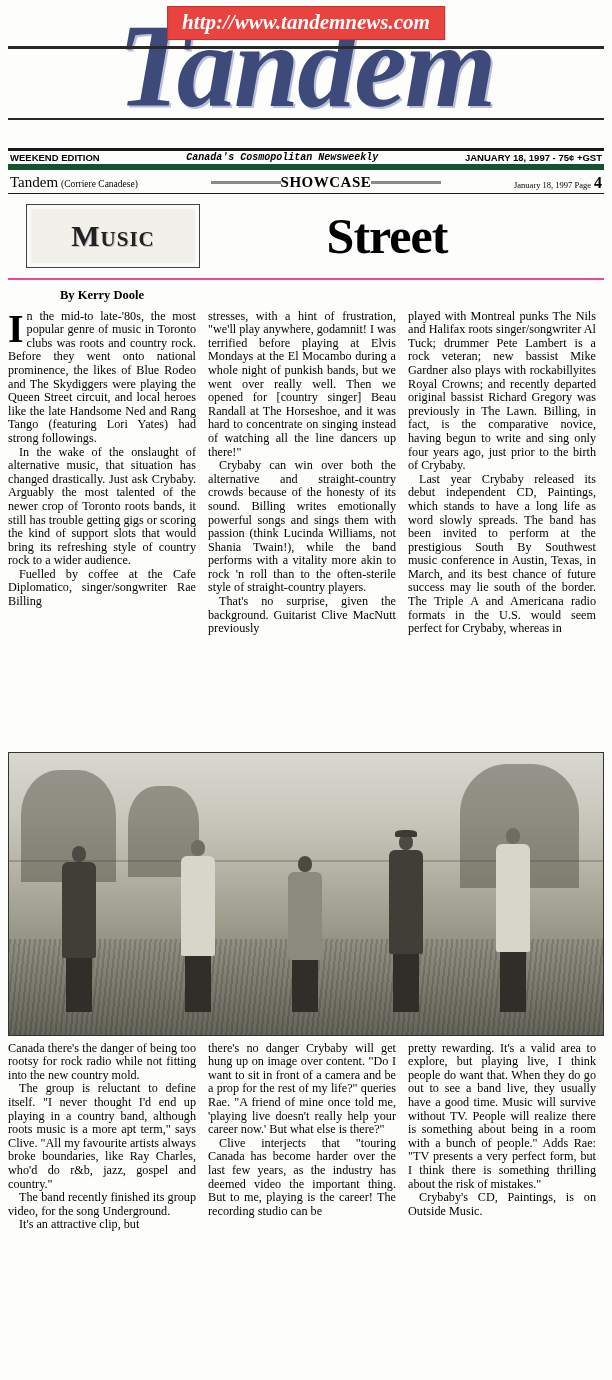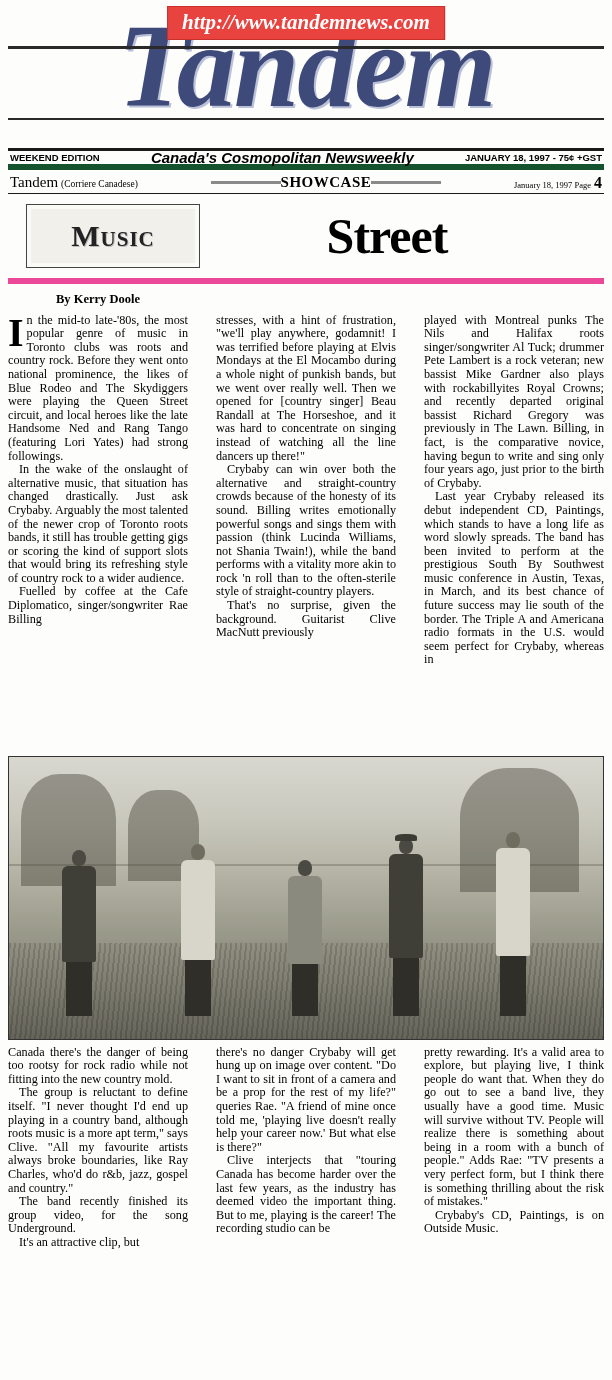--- a/index.html
+++ b/index.html
@@ -90,24 +90,24 @@
     font-size: 10px;
     font-weight: bold;
     padding: 1px 2px;
     box-sizing: border-box;
   }
   .infobar .edition {
     font-size: 9.5px;
     letter-spacing: 0px;
   }
   .infobar .slogan {
-    font-family: Liberation Sans, sans-serif;
+    font-family: Liberation Mono, monospace;
     font-style: italic;
     font-weight: bold;
-    font-size: 15px;
+    font-size: 10px;
   }
   .infobar .issue {
     font-size: 9.5px;
   }
 
   
   .sectionbar {
     display: flex;
     align-items: center;
     justify-content: space-between;
@@ -155,21 +155,21 @@
   .sectionbar .right .pagenum {
     font-size: 16px;
     font-weight: bold;
   }
 
   
   .headline-row {
     display: flex;
     align-items: center;
     height: 84px;
-    border-bottom: 6px solid #ec4899;
+    border-bottom: 2px solid #ec4899;
   }
   .music-badge {
     width: 172px;
     height: 62px;
     margin-left: 18px;
     border: 1px solid #444;
     background: #f2f0ea;
     display: flex;
     align-items: center;
     justify-content: center;
@@ -198,21 +198,21 @@
   
   .byline {
     font-family: "Liberation Serif", serif;
     font-weight: bold;
     font-size: 12.5px;
     text-align: center;
     padding: 7px 0 5px 0;
   }
   .cols {
     display: flex;
-    gap: 28px;
+    gap: 12px;
     padding-top: 2px;
   }
   .col {
     width: 188px;
     font-family: "Liberation Serif", serif;
     font-size: 12.2px;
     line-height: 13.6px;
     text-align: justify;
     hyphens: auto;
   }

